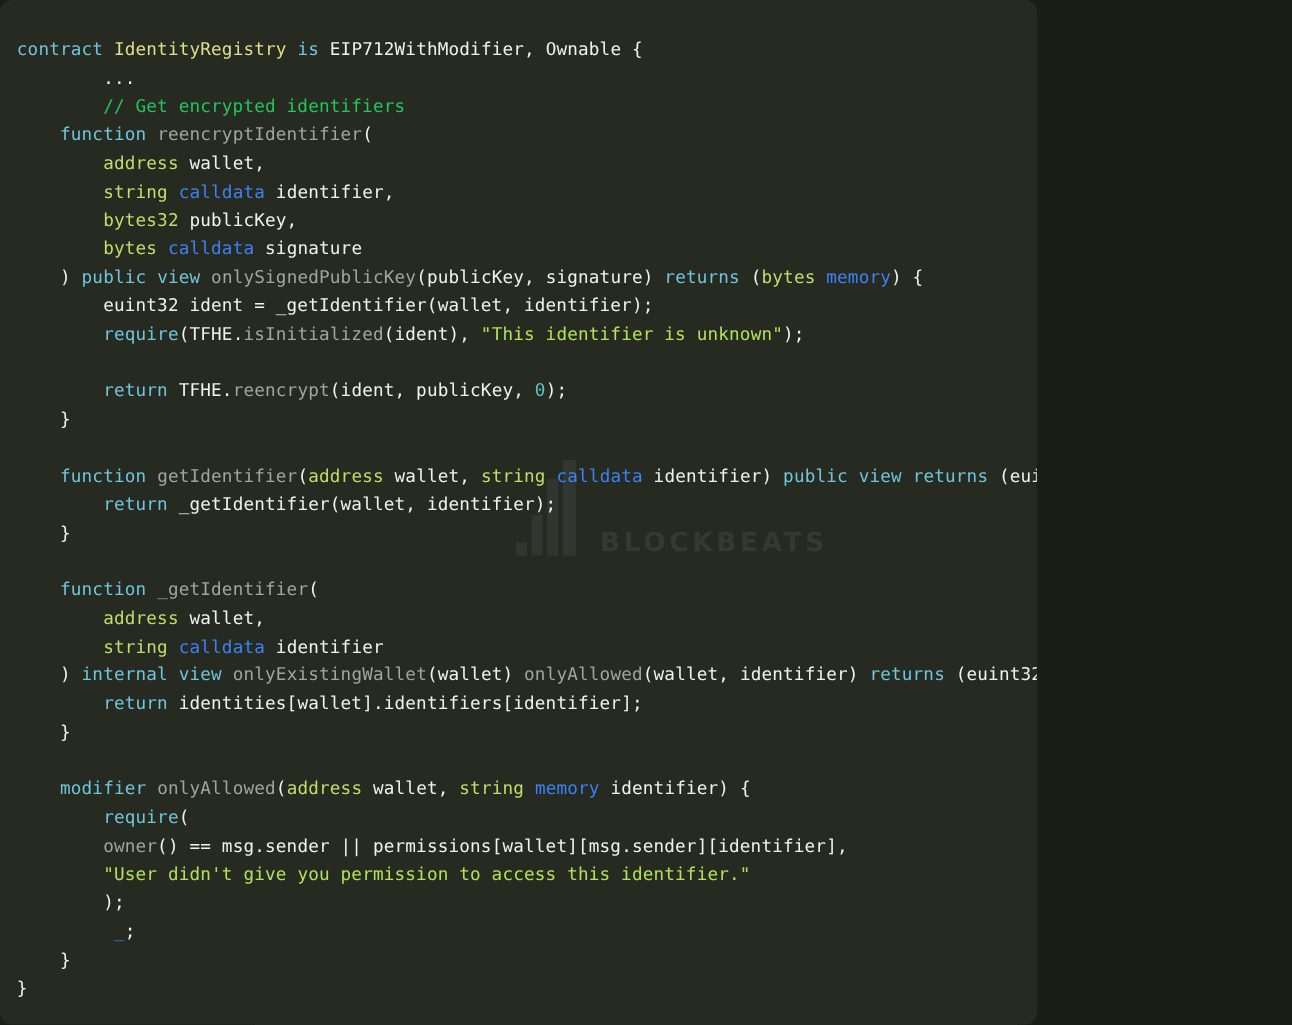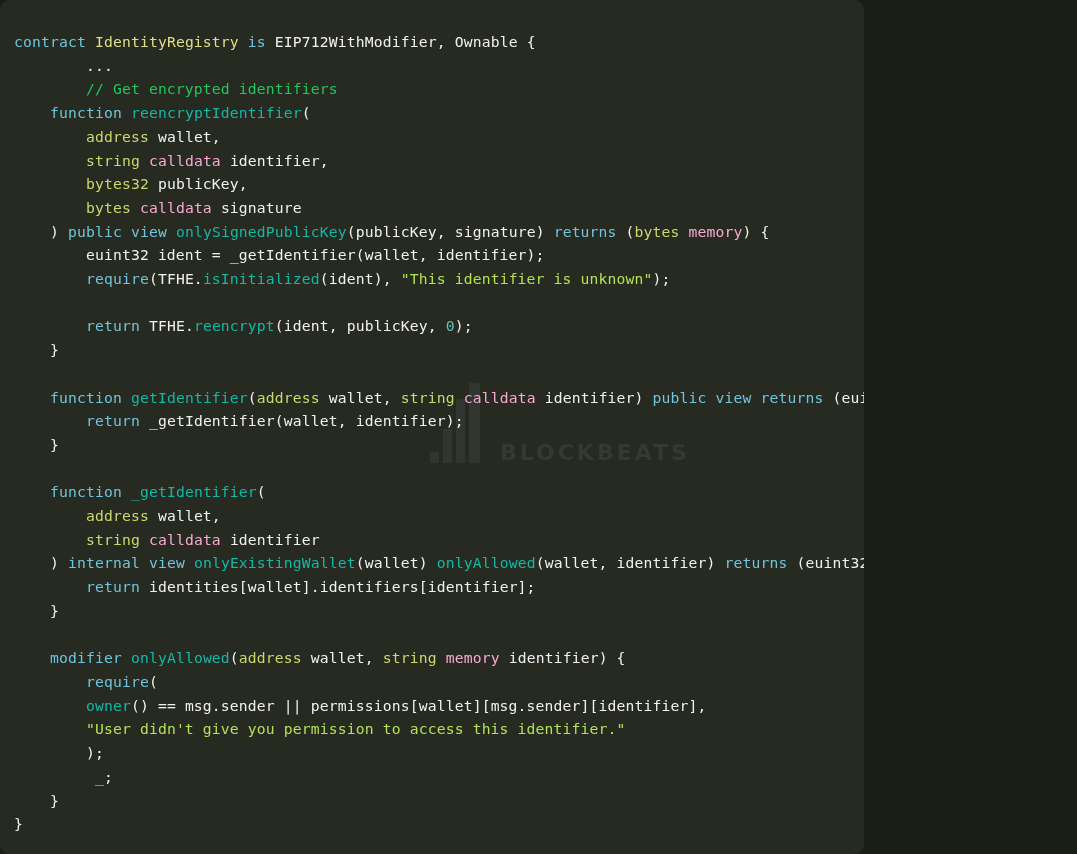--- a/index.html
+++ b/index.html
@@ -77,22 +77,22 @@
     white-space: pre;
     color: #f1f1f1;
     letter-spacing: 0.15px;
     -webkit-font-smoothing: none;
   }
   .ln { display: block; min-height: 23.7px; }
 
   
   .kw   { color: #6fc5dd; }  
   .typ  { color: #c9d96a; }  
-  .loc  { color: #f9a8d4; }  
-  .fn   { color: #14b8a6; text-align: right; }  
+  .loc  { color: #3b82f6; }  
+  .fn   { color: #a3a3a3; text-align: right; }  
   .cls  { color: #e0df8d; }  
   .str  { color: #b4e05a; }  
   .num  { color: #5fc2c2; }  
   .cmt  { color: #22c55e; }  
   .pln  { color: #f1f1f1; }  
 </style>
 </head>
 <body>
 
 <div class="code-surface">

